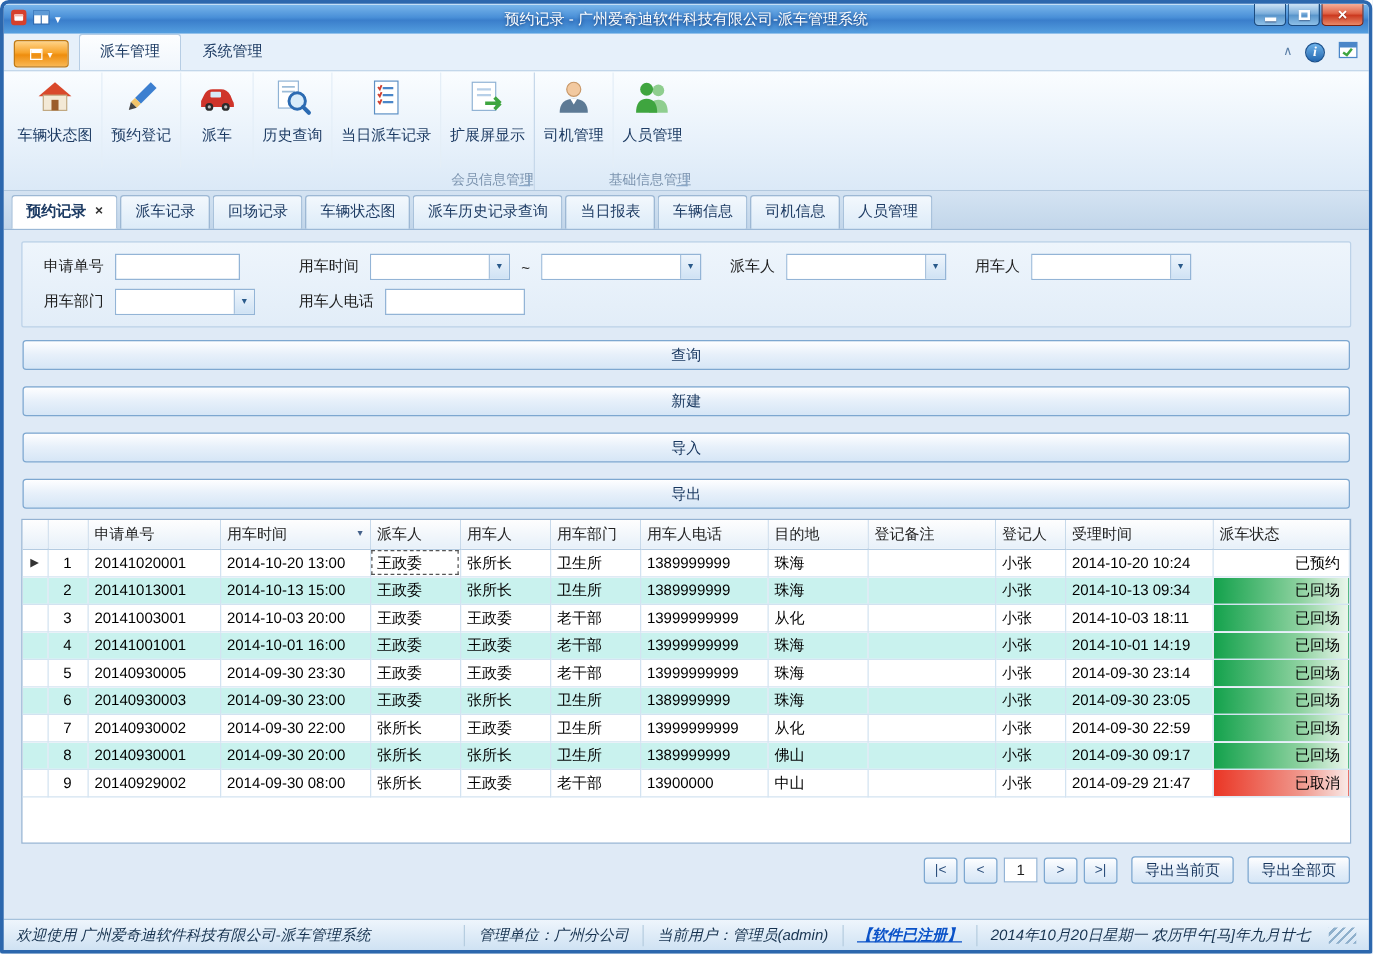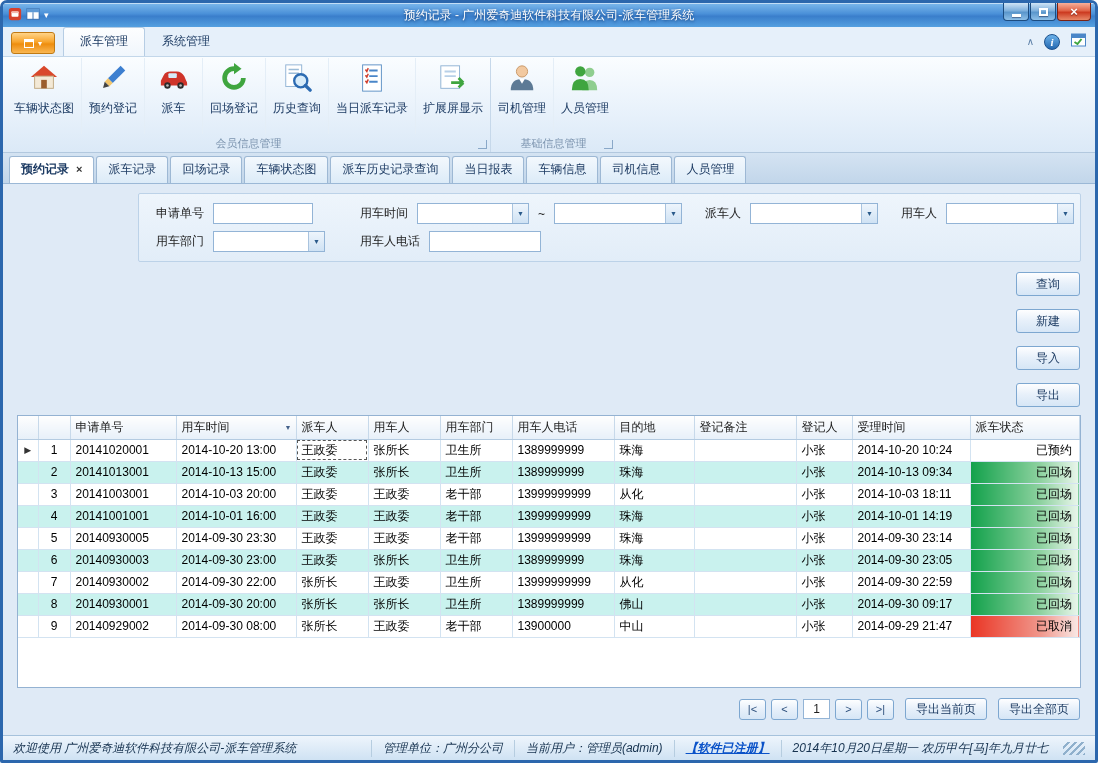--- a/index.html
+++ b/index.html
@@ -42,34 +42,34 @@
 
   
   .ribbon { flex:0 0 97px; background:linear-gradient(#fafdff,#e9f2fb 55%,#dbe9f7);
     border-top:1px solid #c3d7ea; border-bottom:1px solid #b2c8de; display:flex; padding:1px 4px 0; }
   .rgroup { display:flex; flex-direction:column; }
   .rgroup + .rgroup { border-left:1px solid #c6d8ea; }
   .rbtns { display:flex; flex:1; }
   .rbtn { min-width:58px; padding:5px 7px 2px; display:flex; flex-direction:column; align-items:center; gap:4px; }
   .rbtn + .rbtn { border-left:1px solid #e4eef7; }
   .rbtn .lbl { font-size:12px; color:#1e3c64; white-space:nowrap; }
-  .rgroup-foot { height:18px; display:flex; align-items:center; justify-content:center; position:relative; }
+  .rgroup-foot { height:18px; display:flex; align-items:center; justify-content:flex-end; position:relative; }
   .rgroup-label { color:#7априt; color:#7b93ae; font-size:11px; }
   .launcher { position:absolute; right:3px; bottom:3px; width:9px; height:9px; border:1px solid #8aa8c8; border-top:none; border-left:none; }
 
   
   .doctabs { flex:0 0 27px; background:linear-gradient(#d4e3f2,#c2d6ea); display:flex; align-items:flex-end; padding:3px 6px 0; gap:2px; border-bottom:1px solid #9bb8d6; }
   .doctab { padding:4px 11px 5px; background:linear-gradient(#f3f8fd,#dcebf8); border:1px solid #9db8d4; border-bottom:none;
     border-radius:3px 3px 0 0; color:#1e3c64; display:flex; align-items:center; gap:7px; white-space:nowrap; }
   .doctab.active { background:#fff; font-weight:bold; position:relative; }
   .dt-close { display:none; color:#333; font-weight:bold; font-size:11px; line-height:1; }
   .doctab.active .dt-close { display:inline-block; }
 
   
-  .content { flex:1; min-height:0; background:#dfeaf6; padding:9px 14px 11px; display:flex; flex-direction:column;align-items:flex-end; }
+  .content { flex:1; min-height:0; background:#dfeaf6; padding:9px 14px 24px; display:flex; flex-direction:column; }
   .filterbox { border:1px solid #bcd2e8; border-radius:2px; background:linear-gradient(#eef5fc,#e2edf8);
     padding:9px 6px 9px; display:flex; flex-direction:column; gap:7px; }
   .frow { display:flex; align-items:center; }
   .flabel { width:68px; text-align:right; padding-right:9px; color:#1e1e1e; white-space:nowrap; }
   .flabel.w2 { width:104px; }
   .tinput { height:21px; border:1px solid #93b4d6; background:#fff; width:100px; padding:0 3px; font:inherit; }
   .tinput.wphone { width:112px; }
   .combo { display:flex; height:21px; border:1px solid #93b4d6; background:#fff; width:112px; }
   .combo.wide { width:128px; }
   .combo .cin { flex:1; border:none; outline:none; min-width:0; font:inherit; padding:0 3px; }
@@ -195,27 +195,20 @@
         <div class="rbtn">
           <span><svg width="30" height="30" viewBox="0 0 32 32">
                 <path d="M2 19 L5 13 Q7 9 12 9 L19 9 Q24 9 27 14 L29 19 Q30 20 30 22 L30 24 L2 24 Z" fill="#cf342a"></path>
                 <rect x="10" y="11" width="9" height="5" rx="1" fill="#d6ebf8"></rect>
                 <circle cx="9" cy="24" r="3.4" fill="#2b2b2b"></circle>
                 <circle cx="23" cy="24" r="3.4" fill="#2b2b2b"></circle>
                 <circle cx="9" cy="24" r="1.4" fill="#bbb"></circle>
                 <circle cx="23" cy="24" r="1.4" fill="#bbb"></circle>
               </svg></span>
           <span class="lbl">派车</span>
-        </div>
-        <div class="rbtn">
-          <span><svg width="30" height="30" viewBox="0 0 32 32">
-                <path d="M26 16 A10 10 0 1 1 16 6" fill="none" stroke="#3fa53f" stroke-width="5"></path>
-                <polygon points="16,0 16,12 24,6" fill="#3fa53f"></polygon>
-              </svg></span>
-          <span class="lbl">回场登记</span>
         </div>
         <div class="rbtn">
           <span><svg width="30" height="30" viewBox="0 0 32 32">
                 <rect x="4" y="2" width="17" height="23" fill="#fff" stroke="#8fb2d4"></rect>
                 <line x1="7" y1="7" x2="18" y2="7" stroke="#9cbcd8" stroke-width="1.5"></line>
                 <line x1="7" y1="11" x2="18" y2="11" stroke="#9cbcd8" stroke-width="1.5"></line>
                 <circle cx="20" cy="19" r="7" fill="#d8ecfa" stroke="#2c6bb2" stroke-width="2.5"></circle>
                 <line x1="25" y1="24" x2="30" y2="29" stroke="#2c6bb2" stroke-width="3.5" stroke-linecap="round"></line>
               </svg></span>
           <span class="lbl">历史查询</span>

